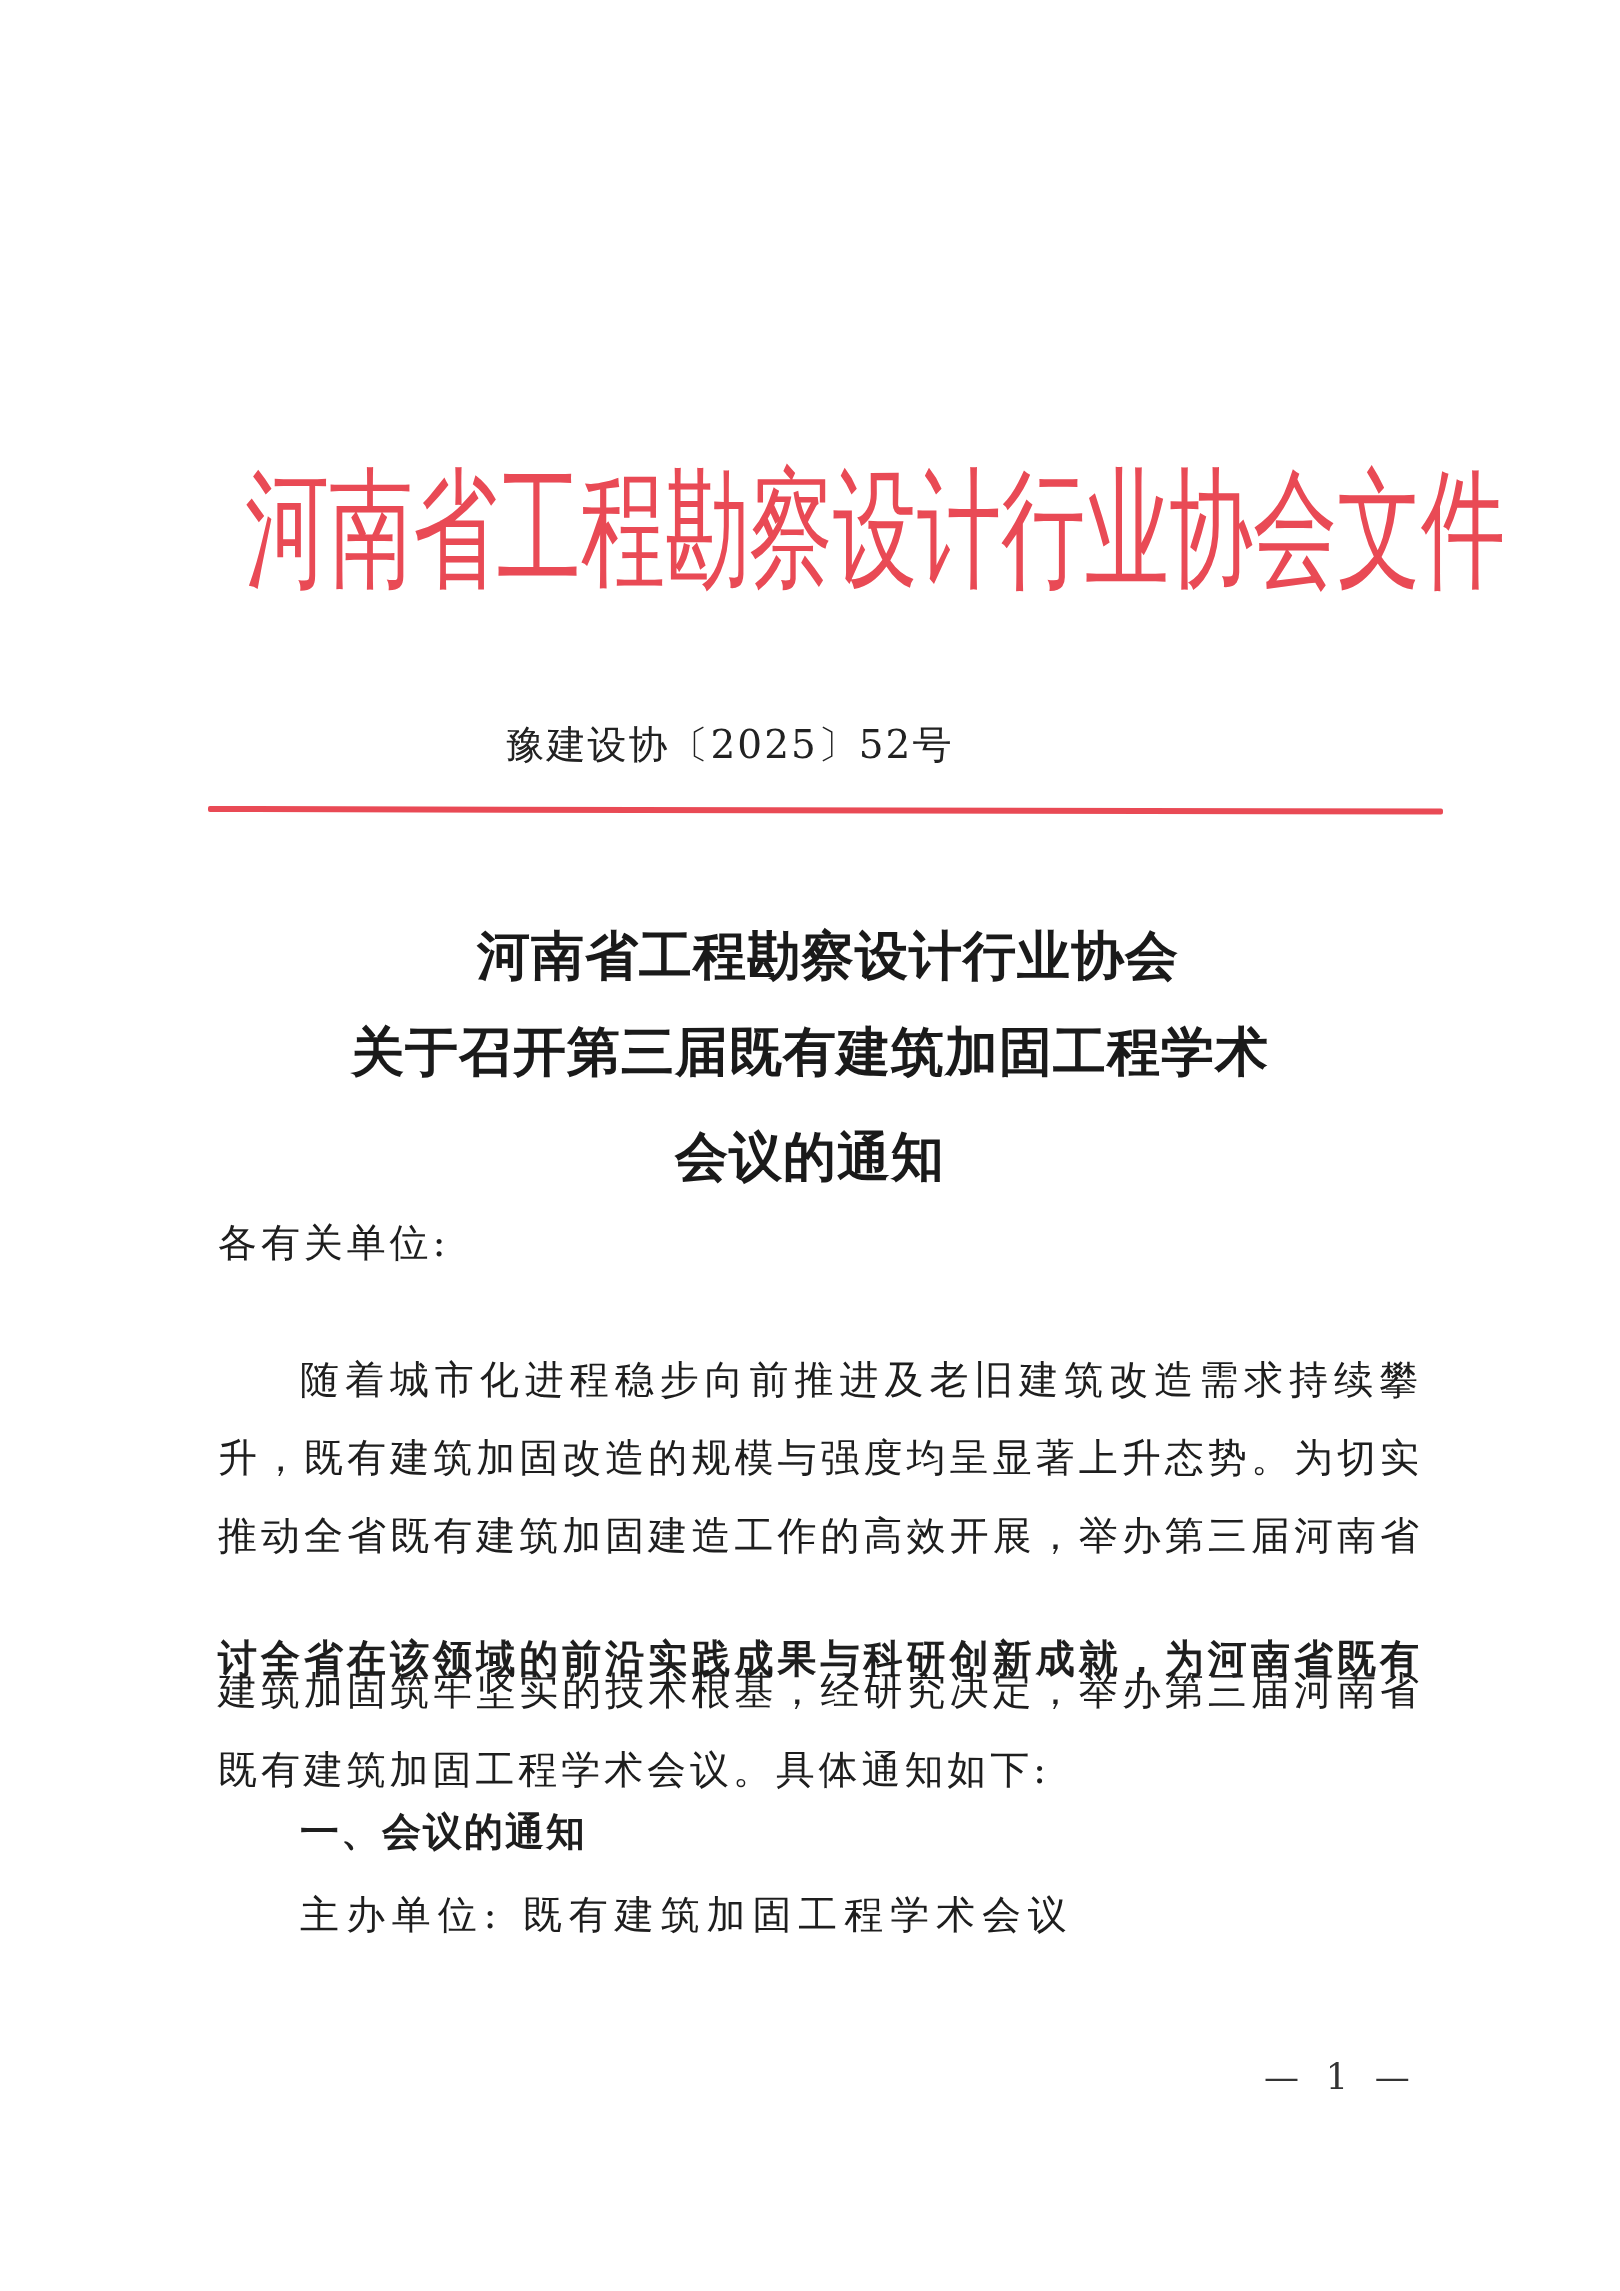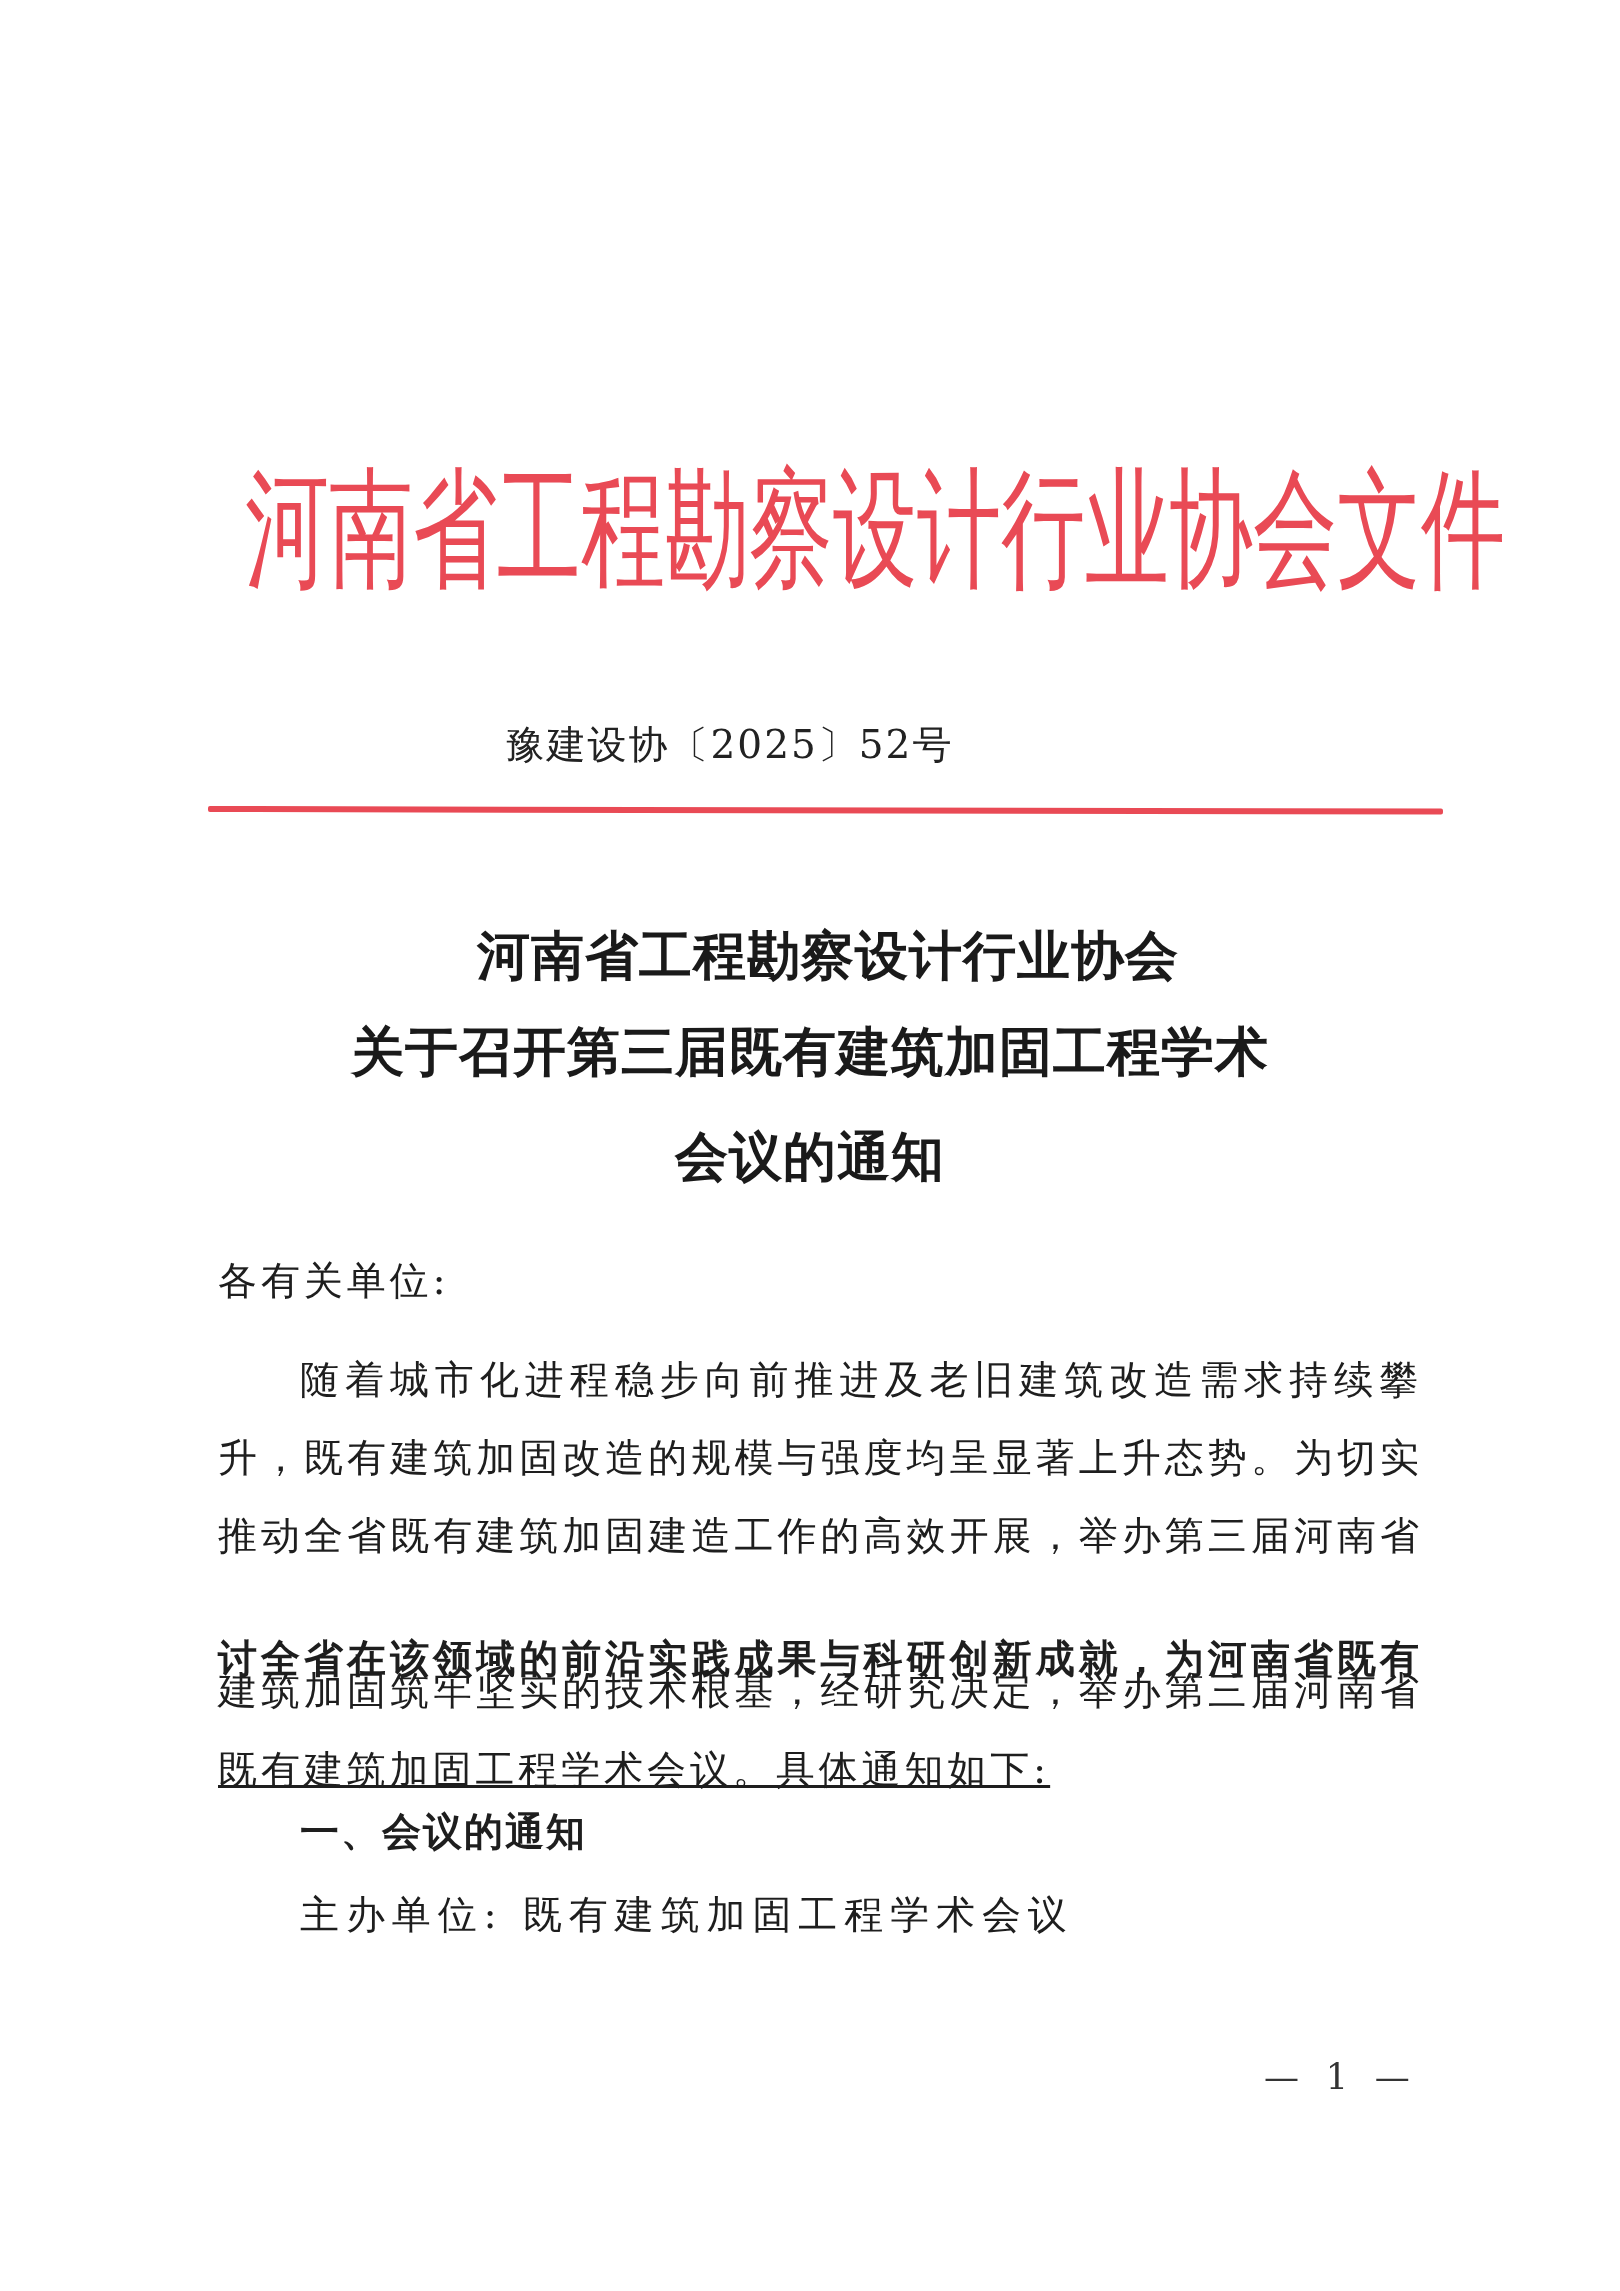--- a/index.html
+++ b/index.html
@@ -10,21 +10,21 @@
                color:#e94a55; font-family:"DejaVu Sans","Liberation Sans",sans-serif;
                font-size:84px; line-height:137px; transform:scaleY(1.55); transform-origin:50% 50%;
                letter-spacing:0; white-space:nowrap; }
   .docno { left:0; width:1459px; top:720px; text-align:center; font-size:39px; line-height:49px;
            letter-spacing:2px; color:#222; }
   .redline { left:208px; top:806px; width:1235px; height:5.9px; background:#e94a55;
              transform:rotate(0.12deg); transform-origin:left center; border-radius:2px; }
   .title { left:0; width:1620px; text-align:center; font-weight:bold; font-size:53px;
            line-height:69px; color:#1a1a1a; letter-spacing:1px; }
   .t1 { top:921px;margin-left:18px; } .t2 { top:1017px; } .t3 { top:1122px; }
-  .salutation { left:218px; top:1253px; font-size:39px; line-height:55px; letter-spacing:3.9px; }
+  .salutation { left:218px; top:1215px; font-size:39px; line-height:55px; letter-spacing:3.9px; }
   .body-line { left:218px; width:1201px; font-size:39px; line-height:55px;
                text-align:justify; text-align-last:justify; white-space:nowrap;margin-top:45px; }
   .body-line.first { left:300px; width:1118px; }
   .body-line.last { text-align-last:left; letter-spacing:3.9px; width:auto; }
   .section-heading { left:300px; top:1802px; font-family:"DejaVu Sans","Liberation Sans",sans-serif;
                      font-weight:bold; font-size:39px; line-height:59px; letter-spacing:2px; }
   .host-line { left:300px; top:1887px; font-size:39px; line-height:55px; letter-spacing:6.9px; }
   .page-number { left:1264px; top:2053px; font-size:35px; line-height:49px; color:#333; letter-spacing:7.8px; }
 </style>
 </head>
@@ -40,20 +40,20 @@
 <div class="abs title t2">关于召开第三届既有建筑加固工程学术</div>
 <div class="abs title t3">会议的通知</div>
 
 <div class="abs salutation">各有关单位:</div>
 
 <div class="abs body-line first" style="top:1307px;">随着城市化进程稳步向前推进及老旧建筑改造需求持续攀</div>
 <div class="abs body-line" style="top:1385px;">升，既有建筑加固改造的规模与强度均呈显著上升态势。为切实</div>
 <div class="abs body-line" style="top:1463px;">推动全省既有建筑加固建造工作的高效开展，举办第三届河南省</div>
 <div class="abs body-line" style="top:1586px;font-weight:bold;">讨全省在该领域的前沿实践成果与科研创新成就，为河南省既有</div>
 <div class="abs body-line" style="top:1618px;">建筑加固筑牢坚实的技术根基，经研究决定，举办第三届河南省</div>
-<div class="abs body-line last" style="top:1697px;text-decoration:underline;">既有建筑加固工程学术会议。具体通知如下:</div>
+<div class="abs body-line last" style="top:1697px;">既有建筑加固工程学术会议。具体通知如下:</div>
 
 <div class="abs section-heading">一、会议的通知</div>
 
 <div class="abs host-line">主办单位: 既有建筑加固工程学术会议</div>
 
 <div class="abs page-number">— 1 —</div>
 
 
 </body></html>

